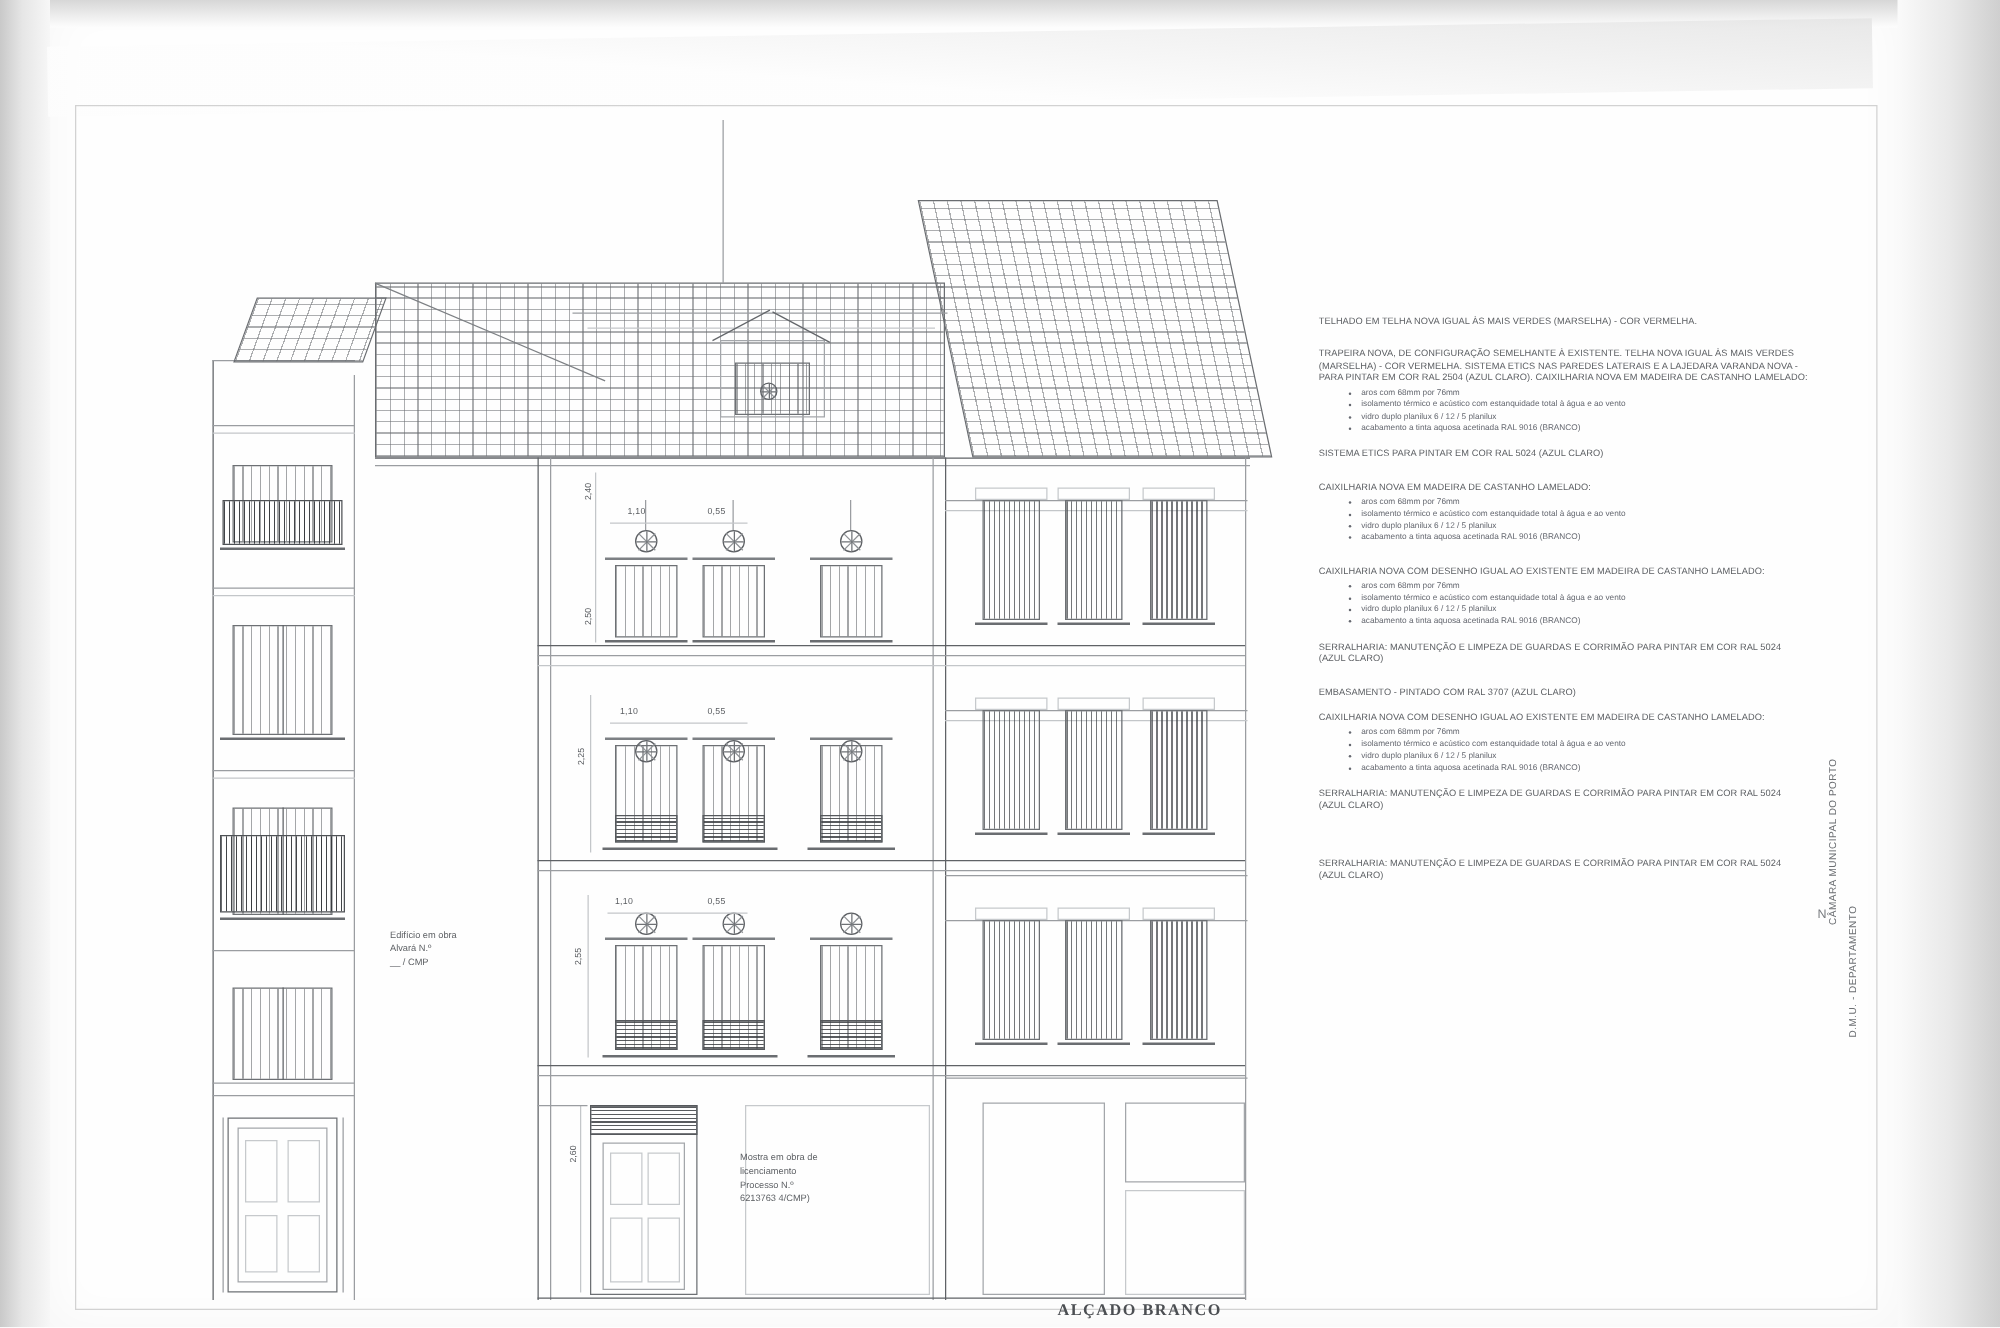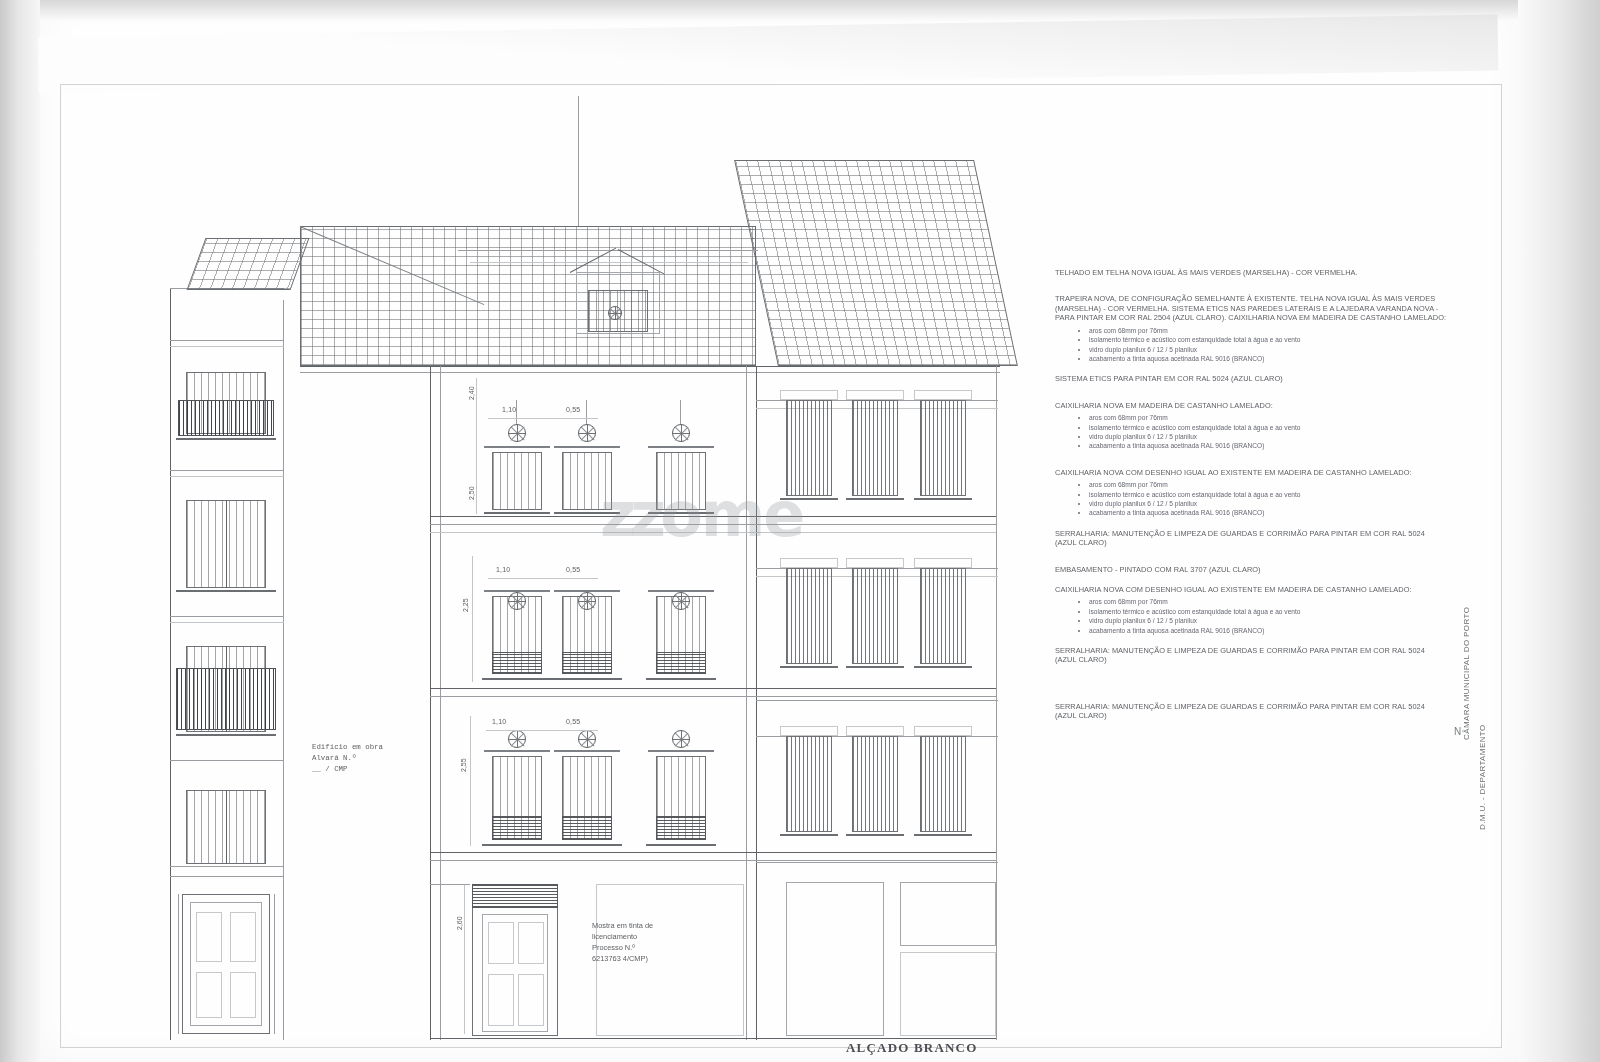--- a/index.html
+++ b/index.html
@@ -182,21 +182,21 @@
     position: absolute;
     height: 1px;
     background: #63666a;
     transform-origin: left center;
   }
 
   
   .notes {
     position: absolute;
     left: 1055px;
-    top: 268px;
+    top: 252px;
     width: 392px;
     color: #5c5f63;
     font-size: 7.4px;
     line-height: 1.28;
   }
   .note-block { margin-bottom: 11px; }
   .note-title { letter-spacing: .05px; }
   .note-list {
     margin: 3px 0 0 0;
     padding-left: 34px;
@@ -526,28 +526,28 @@
     <div class="sill" style="left:914px; top:834px; width:58px;"></div>
     <div class="box xlight" style="left:780px; top:726px; width:58px; height:10px;"></div>
     <div class="box xlight" style="left:846px; top:726px; width:58px; height:10px;"></div>
     <div class="box xlight" style="left:914px; top:726px; width:58px; height:10px;"></div>
 
     <div class="box light" style="left:786px; top:882px; width:98px; height:154px;"></div>
     <div class="box light" style="left:900px; top:882px; width:96px; height:64px;"></div>
     <div class="box xlight" style="left:900px; top:952px; width:96px; height:84px;"></div>
   </div>
 
-  <div class="annot" style="left:312px; top:742px;font-family:Liberation Mono, monospace;">
+  <div class="annot" style="left:312px; top:742px;">
     <div>Edifício em obra</div>
     <div class="it">Alvará N.º</div>
     <div class="it">__ / CMP</div>
   </div>
 
   <div class="annot" style="left:592px; top:920px;">
-    <div>Mostra em tinta de</div>
+    <div>Mostra em obra de</div>
     <div>licenciamento</div>
     <div>Processo N.º</div>
     <div>6213763 4/CMP)</div>
   </div>
 
   <div class="notes blurwrap">
 
     <div class="note-block">
       <div class="note-title">TELHADO EM TELHA NOVA IGUAL ÀS MAIS VERDES (MARSELHA) - COR VERMELHA.</div>
     </div>
@@ -619,17 +619,14 @@
     <div class="note-gap" style="height:44px;"></div>
 
   </div>
 
   <div class="north">N</div>
   <div class="stamp">CÂMARA MUNICIPAL DO PORTO</div>
   <div class="stamp2">D.M.U. - DEPARTAMENTO</div>
 
   <div class="alcado">ALÇADO BRANCO</div>
 
-  <div class="watermark">
-    <span class="zz">zz</span>ome
-  </div>
 
 </div>
 
 </body></html>

